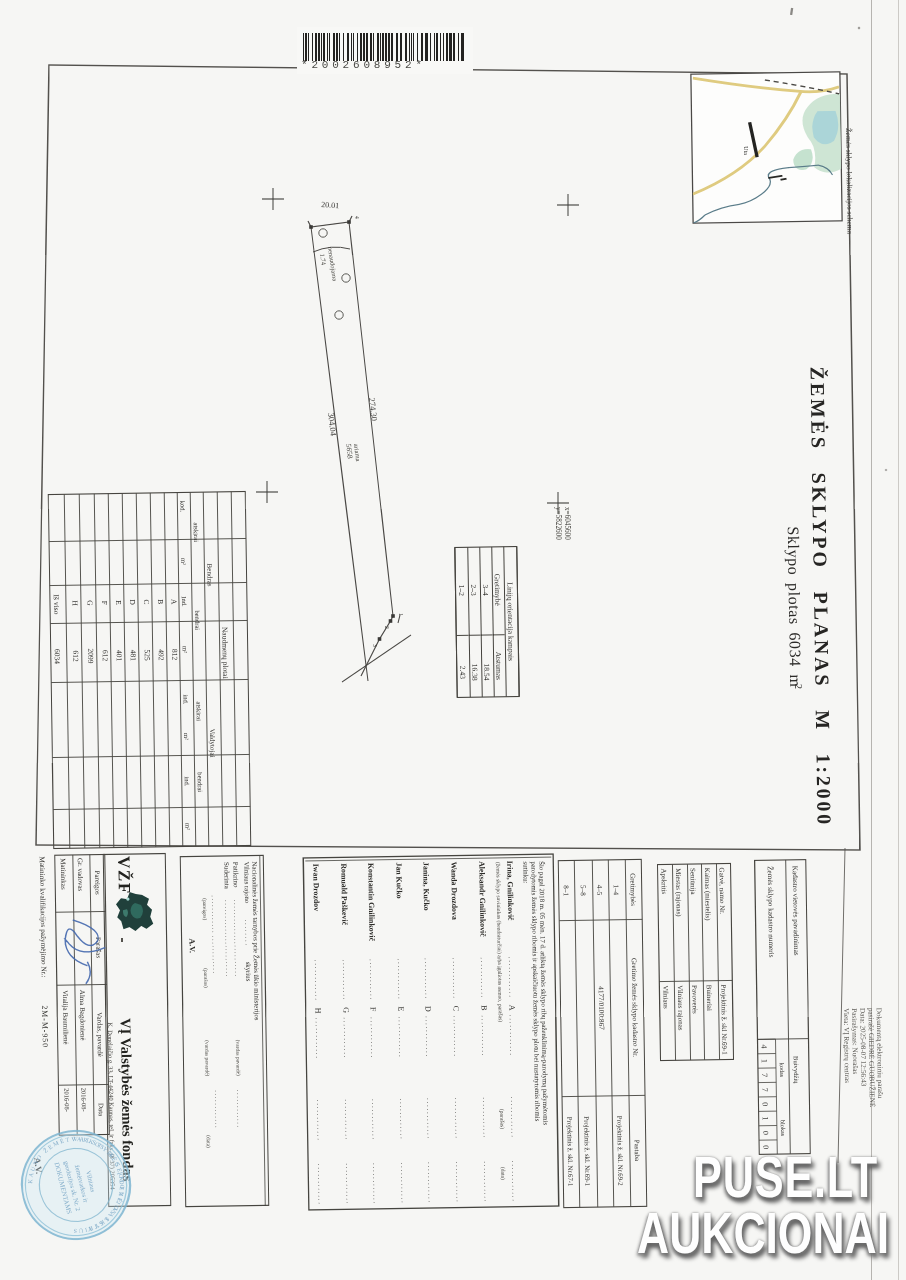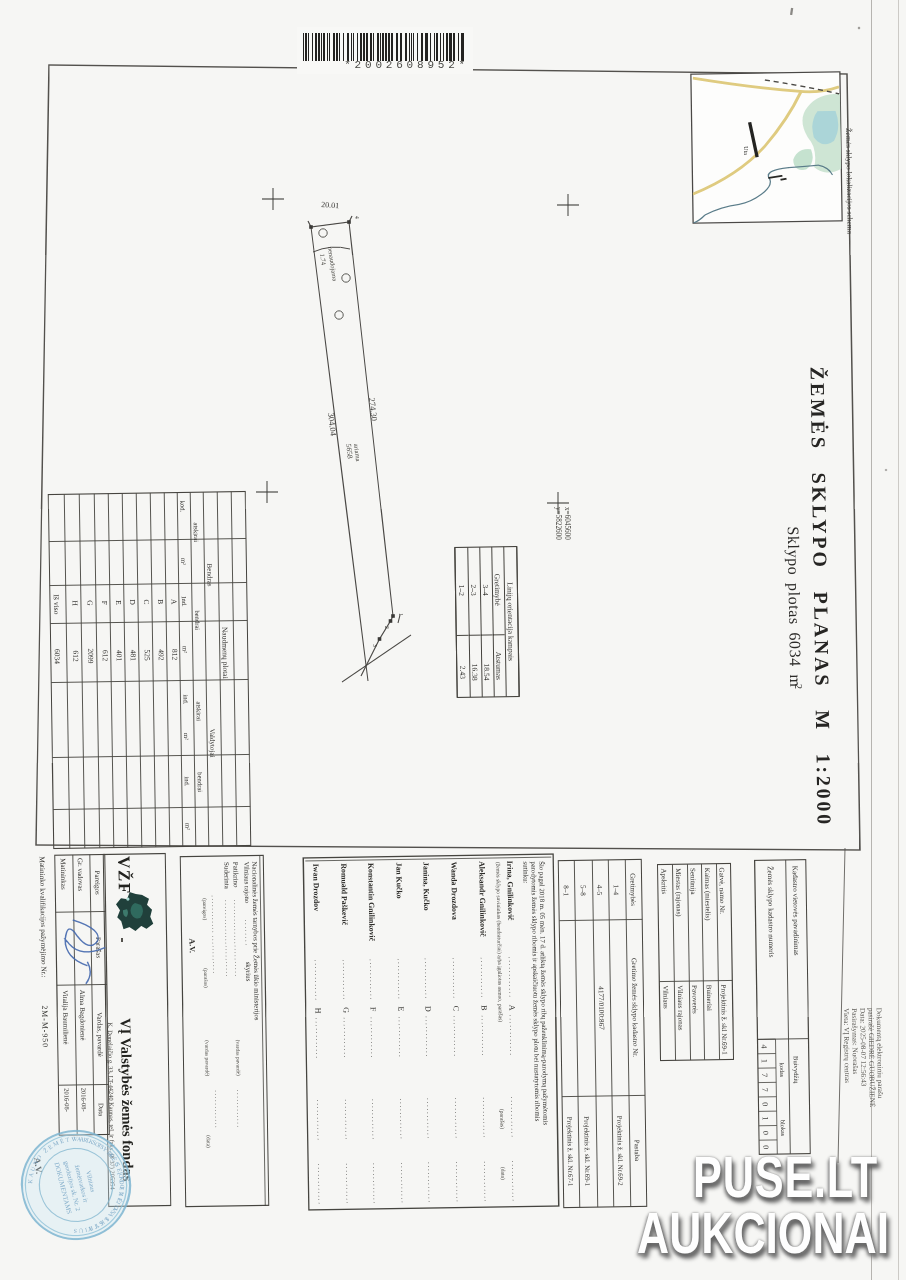--- a/index.html
+++ b/index.html
@@ -430,16 +430,16 @@
       <rect x="133" y="0" width="2" height="28" fill="#232220"></rect>
       <rect x="137" y="0" width="1" height="28" fill="#232220"></rect>
       <rect x="140" y="0" width="1" height="28" fill="#232220"></rect>
       <rect x="143" y="0" width="2" height="28" fill="#232220"></rect>
       <rect x="146" y="0" width="3" height="28" fill="#232220"></rect>
       <rect x="150" y="0" width="2" height="28" fill="#232220"></rect>
       <rect x="155" y="0" width="1" height="28" fill="#232220"></rect>
       <rect x="158" y="0" width="3" height="28" fill="#232220"></rect>
     </svg>
 
-<div style="position:absolute;left:301px;top:59px;width:168px;text-align:right;font-family:'Liberation Mono',monospace;font-size:11px;letter-spacing:3.8px;color:#4a4a46;">*2002608952*</div>
+<div style="position:absolute;left:301px;top:59px;width:168px;text-align:left;font-family:'Liberation Mono',monospace;font-size:11px;letter-spacing:3.8px;color:#4a4a46;">*2002608952*</div>
 
 <div id="wm"><span class="px1" style="letter-spacing:1px;padding-right:15px;">PUSE.LT</span><br><span class="sx">AUKCIONAI</span></div>
 </div>
 
 </body></html>

